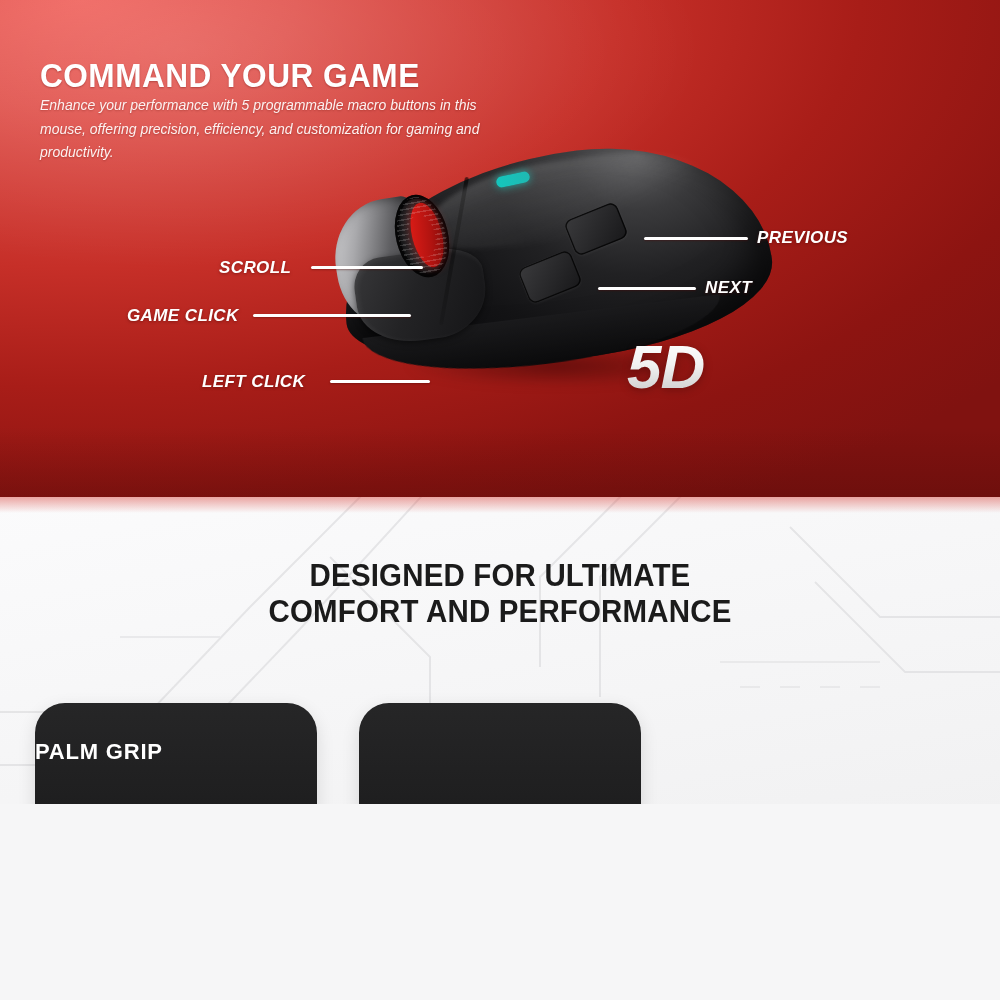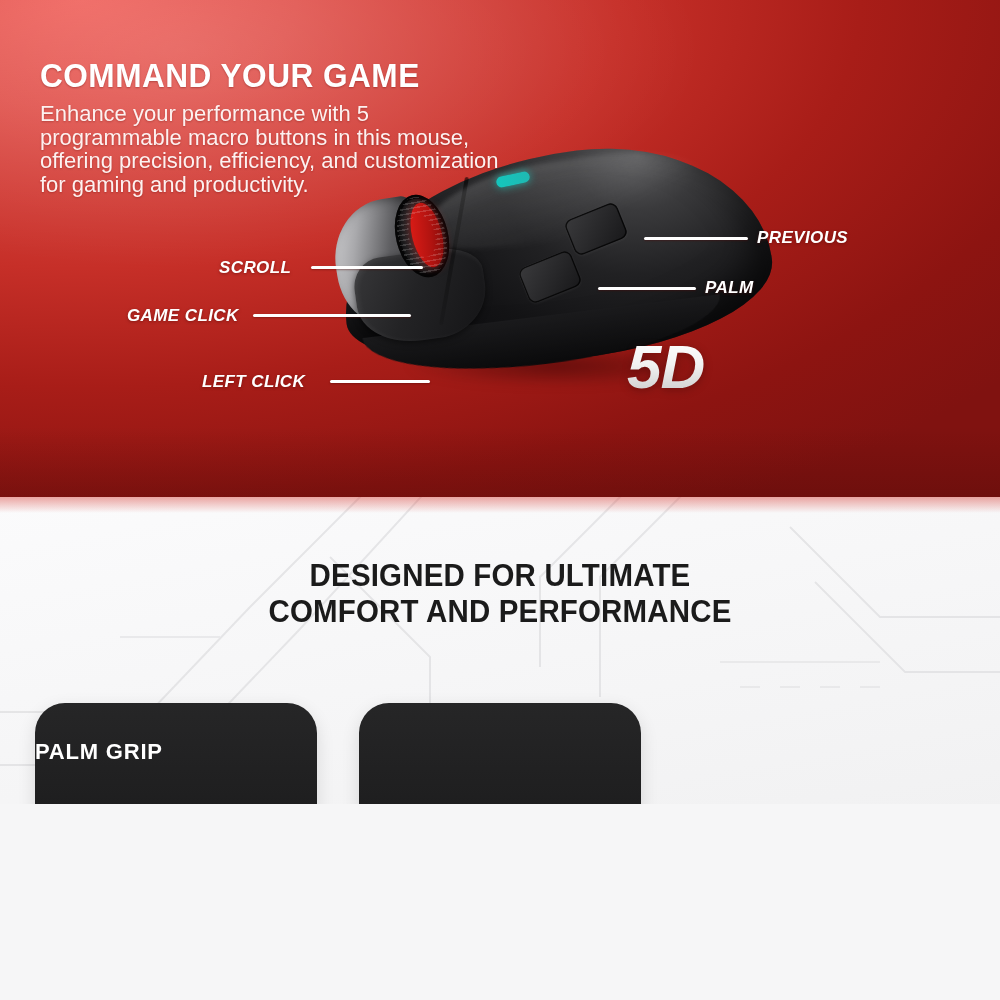--- a/index.html
+++ b/index.html
@@ -30,22 +30,23 @@
   .hero-title{
     position:absolute;left:40px;top:32px;
     font-size:34px;line-height:40px;font-weight:700;color:#fff;
     letter-spacing:.5px;
     font-family:"Liberation Sans Narrow","Liberation Sans",sans-serif;
     transform:scaleX(.93);transform-origin:left center;
     text-shadow:0 1px 2px rgba(90,10,8,.35);
   }
   .hero-sub{
     position:absolute;left:40px;top:80px;width:470px;
-    font-size:22px;line-height:23.5px;color:#fdf1f0;font-weight:400;
+    font-size:14px;line-height:23.5px;color:#fdf1f0;font-weight:400;
     text-shadow:0 1px 2px rgba(90,10,8,.30);
+    font-style:italic;
   }
 
   
   .mouse-wrap{position:absolute;left:300px;top:140px;width:500px;height:270px;}
   .mouse-shadow{
     position:absolute;left:40px;top:196px;width:430px;height:60px;
     background:radial-gradient(50% 50% at 50% 50%, rgba(55,5,4,.55) 0%, rgba(55,5,4,0) 70%);
     filter:blur(5px);
   }
   .m-body{
@@ -264,21 +265,21 @@
 
     <div class="callout c-right">GAME CLICK</div>
     <div class="lead l-right"></div>
 
     <div class="callout c-left">LEFT CLICK</div>
     <div class="lead l-left"></div>
 
     <div class="callout c-prev">PREVIOUS</div>
     <div class="lead l-prev"></div>
 
-    <div class="callout c-next">PALM</div>
+    <div class="callout c-next">NEXT</div>
     <div class="lead l-next"></div>
 
     <div class="badge5d">5D</div>
     <div class="hero-shadow"></div>
   </section>
 
   <section class="lower">
     <div class="tech-lines">
       <svg width="1000" height="503" viewBox="0 0 1000 503" fill="none">
         <g stroke="#e2e2e4" stroke-width="2" fill="none">

